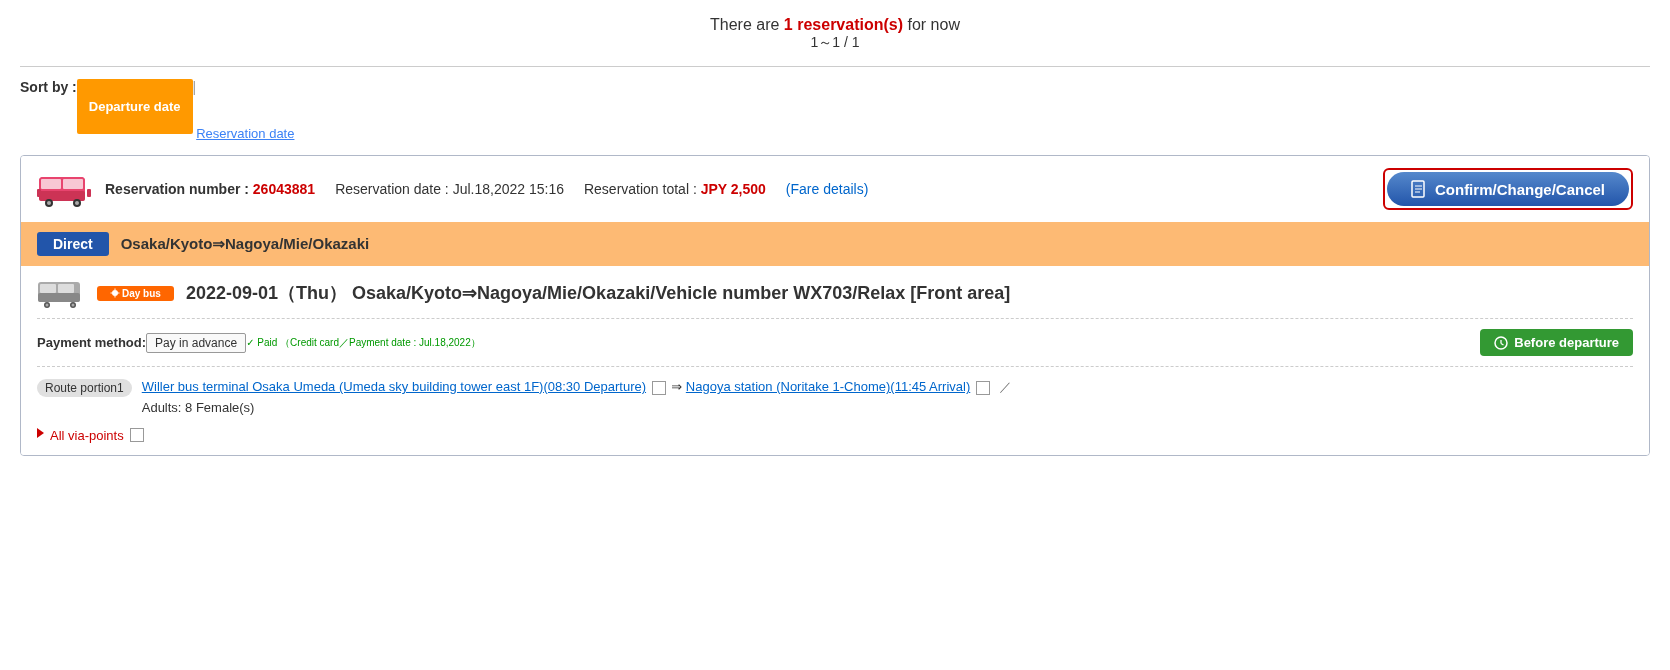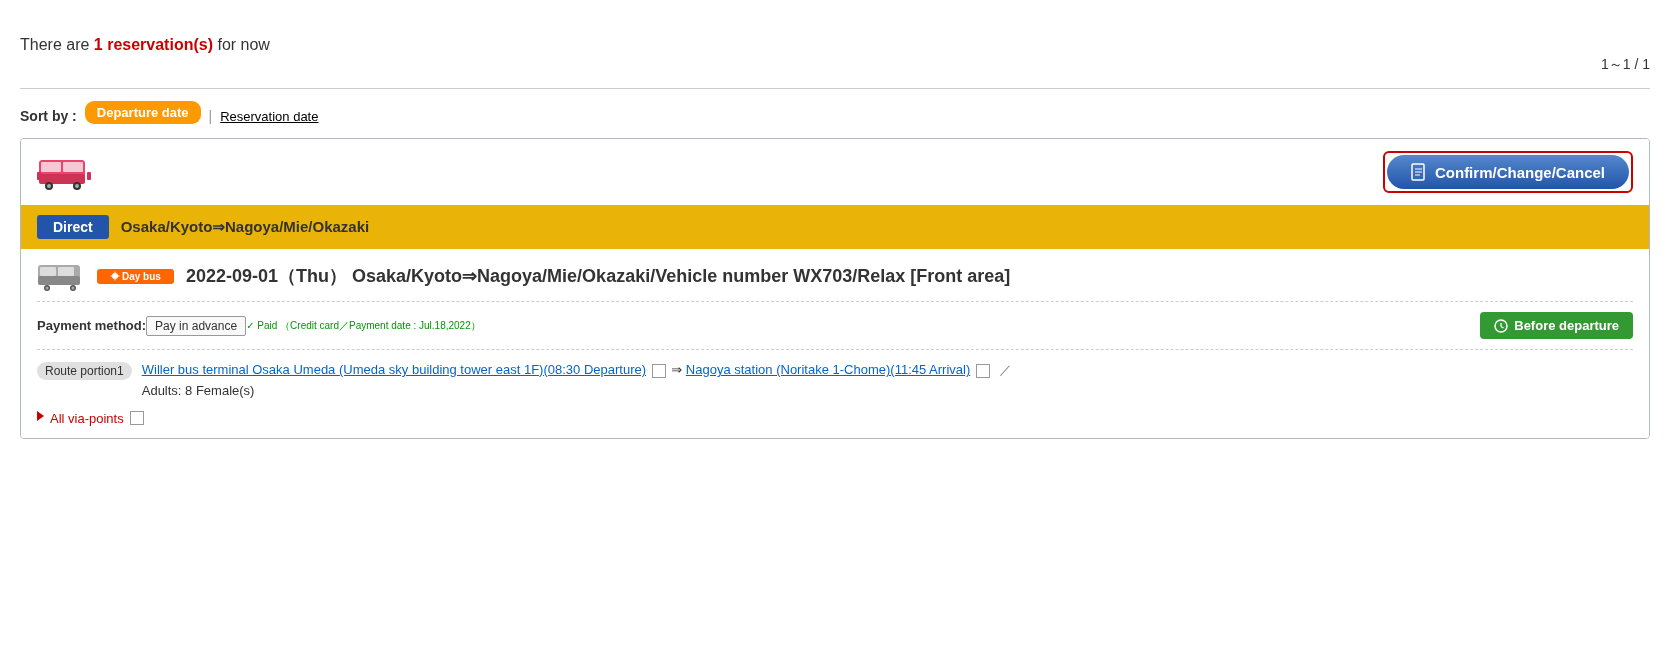--- a/index.html
+++ b/index.html
@@ -10,73 +10,74 @@
       color: #333;
       padding: 16px 20px;
     }
 
     
     .page-header {
       display: flex;
       justify-content: space-between;
       align-items: center;
       margin-bottom: 14px;
+      flex-direction: column;
     }
     .page-header-title {
       font-size: 16px;
       font-weight: normal;
     }
     .reservation-count {
       color: #cc0000;
       font-weight: bold;
     }
     .pagination-info {
       font-size: 14px;
       color: #333;
-      margin-top: 40px;
     }
 
     
     .divider {
       border: none;
       border-top: 1px solid #ccc;
       margin-bottom: 12px;
     }
 
     
     .sort-bar {
       display: flex;
-      align-items: flex-end;
+      align-items: flex-start;
       margin-bottom: 14px;
-      gap: 8px;
+      gap: 0;
       font-size: 14px;
     }
     .sort-label {
       font-weight: bold;
     }
     .sort-btn-active {
       background: #f90;
       color: #fff;
       border: none;
-      padding: 4px 12px;
-      border-radius: 9px;
+      padding: 20px 12px;
+      border-radius: 2px;
       font-size: 13px;
       cursor: pointer;
       font-weight: bold;
     }
     .sort-divider {
       color: #999;
     }
     .sort-btn-link {
       background: none;
       border: none;
-      color: #000000;
+      color: #3b82f6;
       text-decoration: underline;
       font-size: 13px;
       cursor: pointer;
+      margin-top: 47px;
     }
 
     
     .reservation-card {
       border: 1px solid #b0b8c8;
       border-radius: 4px;
       overflow: hidden;
     }
 
     
@@ -146,21 +147,21 @@
       font-weight: bold;
       cursor: pointer;
       display: flex;
       align-items: center;
       gap: 8px;
       white-space: nowrap;
     }
 
     
     .route-section {
-      background: #eab308;
+      background: #fdba74;
       padding: 10px 16px;
       display: flex;
       align-items: center;
       gap: 12px;
     }
     .direct-badge {
       background: #2255aa;
       color: #fff;
       font-weight: bold;
       font-size: 14px;
@@ -358,20 +359,32 @@
       <rect x="26" y="8" width="20" height="10" rx="1" fill="#fff" opacity="0.7"></rect>
       <rect x="2" y="20" width="46" height="10" rx="2" fill="#cc3355"></rect>
       <circle cx="12" cy="32" r="4" fill="#333"></circle>
       <circle cx="12" cy="32" r="2" fill="#aaa"></circle>
       <circle cx="40" cy="32" r="4" fill="#333"></circle>
       <circle cx="40" cy="32" r="2" fill="#aaa"></circle>
       <rect x="0" y="18" width="4" height="8" rx="1" fill="#cc3355"></rect>
       <rect x="50" y="18" width="4" height="8" rx="1" fill="#cc3355"></rect>
     </svg>
 
+    <div class="card-header-info">
+      <span>
+        <span class="res-number-label">Reservation number :</span>
+        <span class="res-number-value">26043881</span>
+      </span>
+      <span class="res-date-label">Reservation date : Jul.18,2022 15:16</span>
+      <span class="res-total-label">
+        <span>Reservation total :</span>
+        <span class="res-total-value">JPY 2,500</span>
+      </span>
+      <a class="fare-details-link" href="#">(Fare details)</a>
+    </div>
 
     <div class="card-header-actions">
       <div class="confirm-btn-wrapper">
         <button class="confirm-btn">
           <svg width="16" height="18" viewBox="0 0 16 18" fill="none" xmlns="http://www.w3.org/2000/svg">
             <rect x="1" y="1" width="12" height="16" rx="1" fill="none" stroke="white" stroke-width="1.5"></rect>
             <line x1="4" y1="6" x2="11" y2="6" stroke="white" stroke-width="1.2"></line>
             <line x1="4" y1="9" x2="11" y2="9" stroke="white" stroke-width="1.2"></line>
             <line x1="4" y1="12" x2="9" y2="12" stroke="white" stroke-width="1.2"></line>
           </svg>

